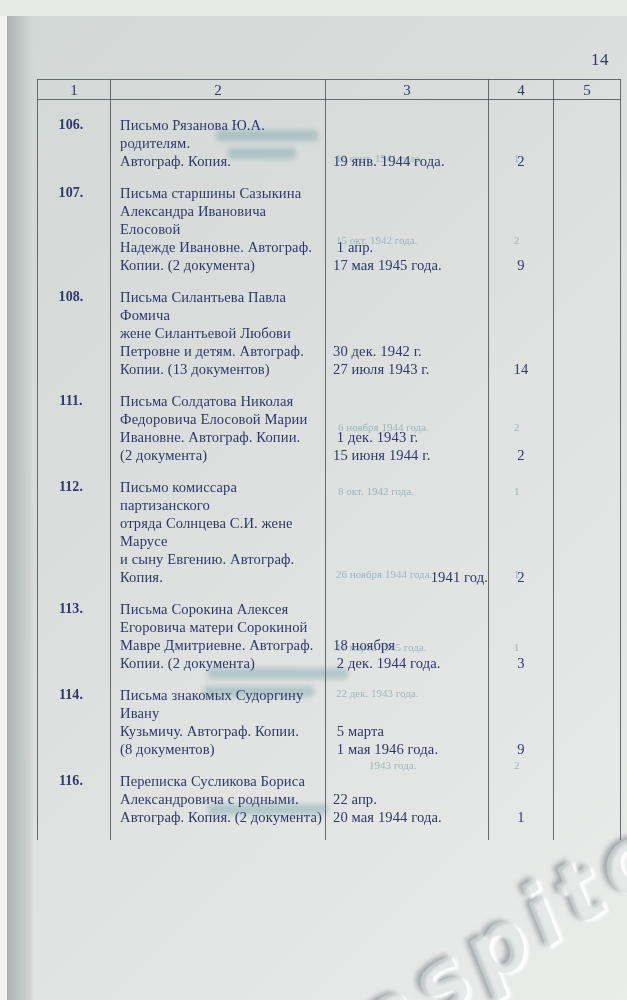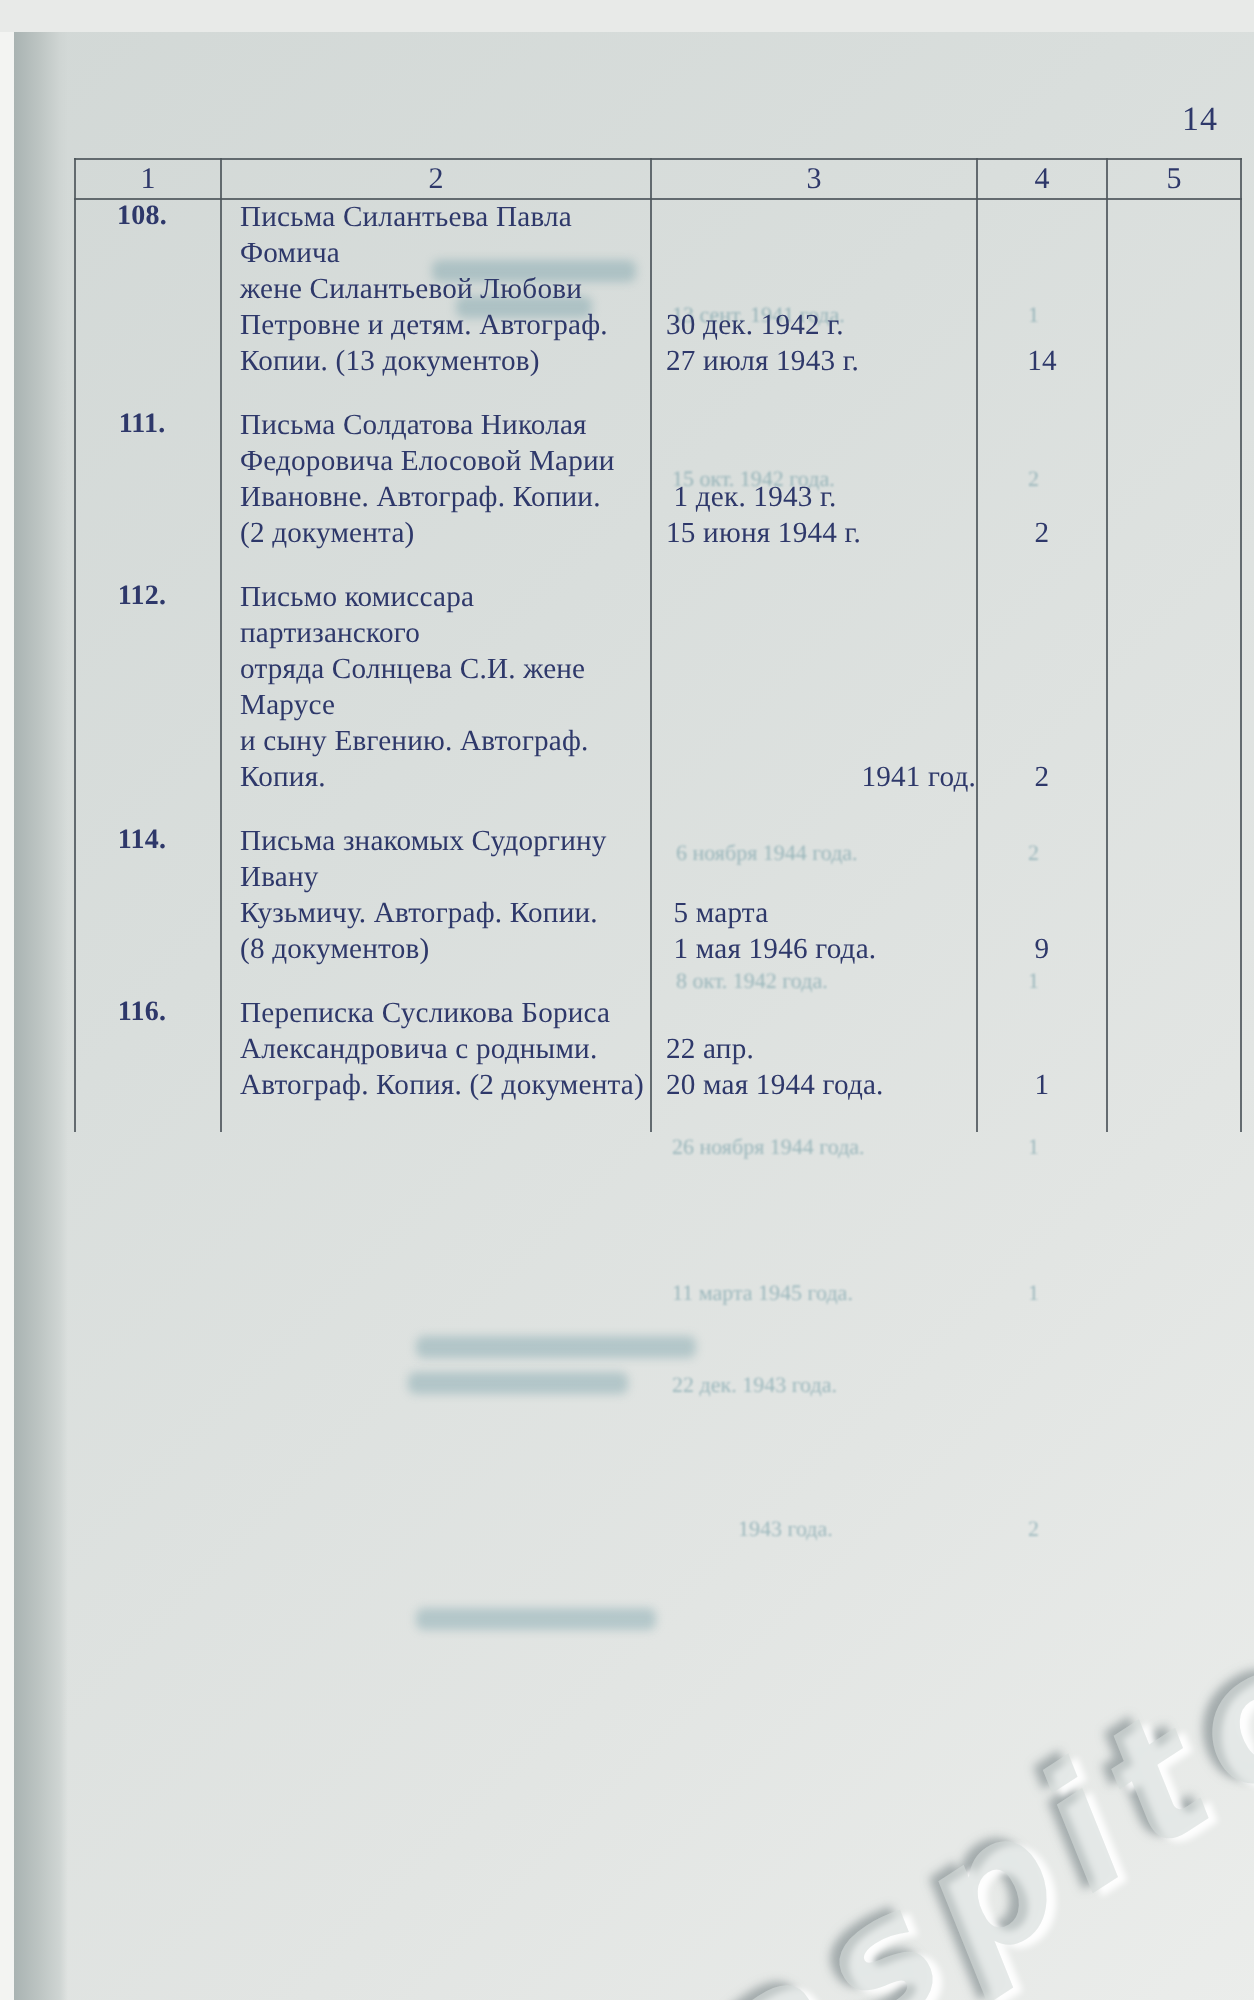--- a/index.html
+++ b/index.html
@@ -89,20 +89,39 @@
       <thead>
         <tr>
           <td>1</td>
           <td>2</td>
           <td>3</td>
           <td>4</td>
           <td>5</td>
         </tr>
       </thead>
       <tbody id="table-body">
+          <tr class="first-row">
+    <td class="c-num">106.</td>
+    <td class="c-desc">Письмо Рязанова Ю.А. родителям.
+Автограф. Копия.</td>
+    <td class="c-date">19 янв. 1944 года.</td>
+    <td class="c-count">2</td>
+    <td class="c-note"></td>
+  </tr>
+          <tr>
+    <td class="c-num">107.</td>
+    <td class="c-desc">Письма старшины Сазыкина
+Александра Ивановича Елосовой
+Надежде Ивановне. Автограф.
+Копии. (2 документа)</td>
+    <td class="c-date"> 1 апр.
+17 мая 1945 года.</td>
+    <td class="c-count">9</td>
+    <td class="c-note"></td>
+  </tr>
           <tr>
     <td class="c-num">108.</td>
     <td class="c-desc">Письма Силантьева Павла Фомича
 жене Силантьевой Любови
 Петровне и детям. Автограф.
 Копии. (13 документов)</td>
     <td class="c-date">30 дек. 1942 г.
 27 июля 1943 г.</td>
     <td class="c-count">14</td>
     <td class="c-note"></td>
@@ -121,20 +140,31 @@
           <tr>
     <td class="c-num">112.</td>
     <td class="c-desc">Письмо комиссара партизанского
 отряда Солнцева С.И. жене Марусе
 и сыну Евгению. Автограф. Копия.</td>
     <td class="c-date centered">1941 год.</td>
     <td class="c-count">2</td>
     <td class="c-note"></td>
   </tr>
           <tr>
+    <td class="c-num">113.</td>
+    <td class="c-desc">Письма Сорокина Алексея
+Егоровича матери Сорокиной
+Мавре Дмитриевне. Автограф.
+Копии. (2 документа)</td>
+    <td class="c-date">18 ноября
+ 2 дек. 1944 года.</td>
+    <td class="c-count">3</td>
+    <td class="c-note"></td>
+  </tr>
+          <tr>
     <td class="c-num">114.</td>
     <td class="c-desc">Письма знакомых Судоргину Ивану
 Кузьмичу. Автограф. Копии.
 (8 документов)</td>
     <td class="c-date"> 5 марта
  1 мая 1946 года.</td>
     <td class="c-count">9</td>
     <td class="c-note"></td>
   </tr>
           <tr>

